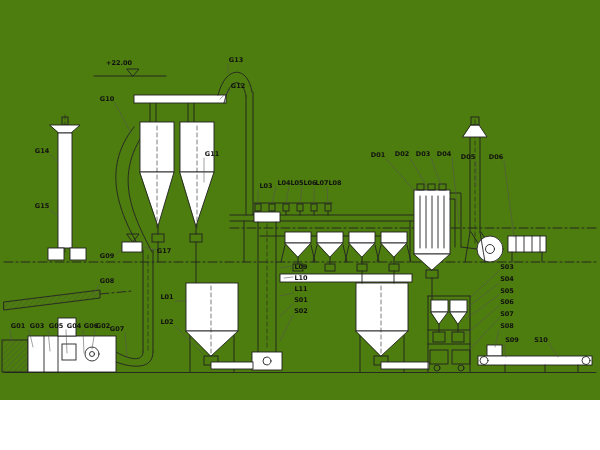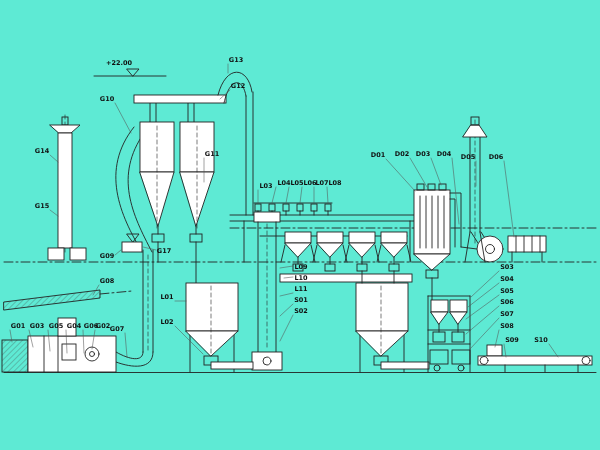--- a/index.html
+++ b/index.html
@@ -1,18 +1,18 @@
 <!DOCTYPE html>
 <html><head>
 <meta charset="utf-8">
 <title>diagram</title>
 <style>
   html,body{margin:0;padding:0;background:#ffffff;}
   body{font-family:"DejaVu Sans", sans-serif;}
-  #canvas{width:600px;height:450px;background:#5eead4;position:relative;overflow:hidden;}
+  #canvas{width:600px;height:400px;background:#4d7c0f;position:relative;overflow:hidden;}
   svg{display:block;}
   .lbl{font:700 6.5px "DejaVu Sans", sans-serif;fill:#111;text-anchor:middle;}
   .leader{stroke:#555;stroke-width:0.55;fill:none;}
   .dashdot{stroke-dasharray:9 3 2 3;}
   .dash{stroke-dasharray:4 3;stroke-width:0.6;}
 </style>
 </head>
 <body>
 
 <div id="canvas">

